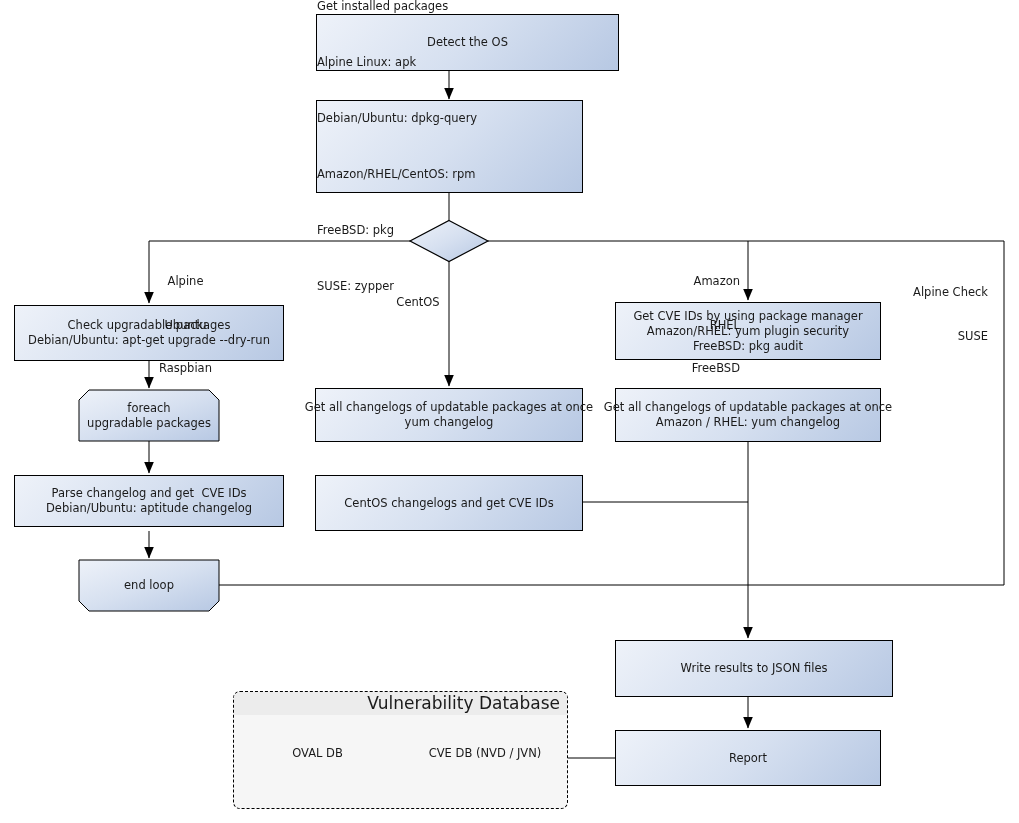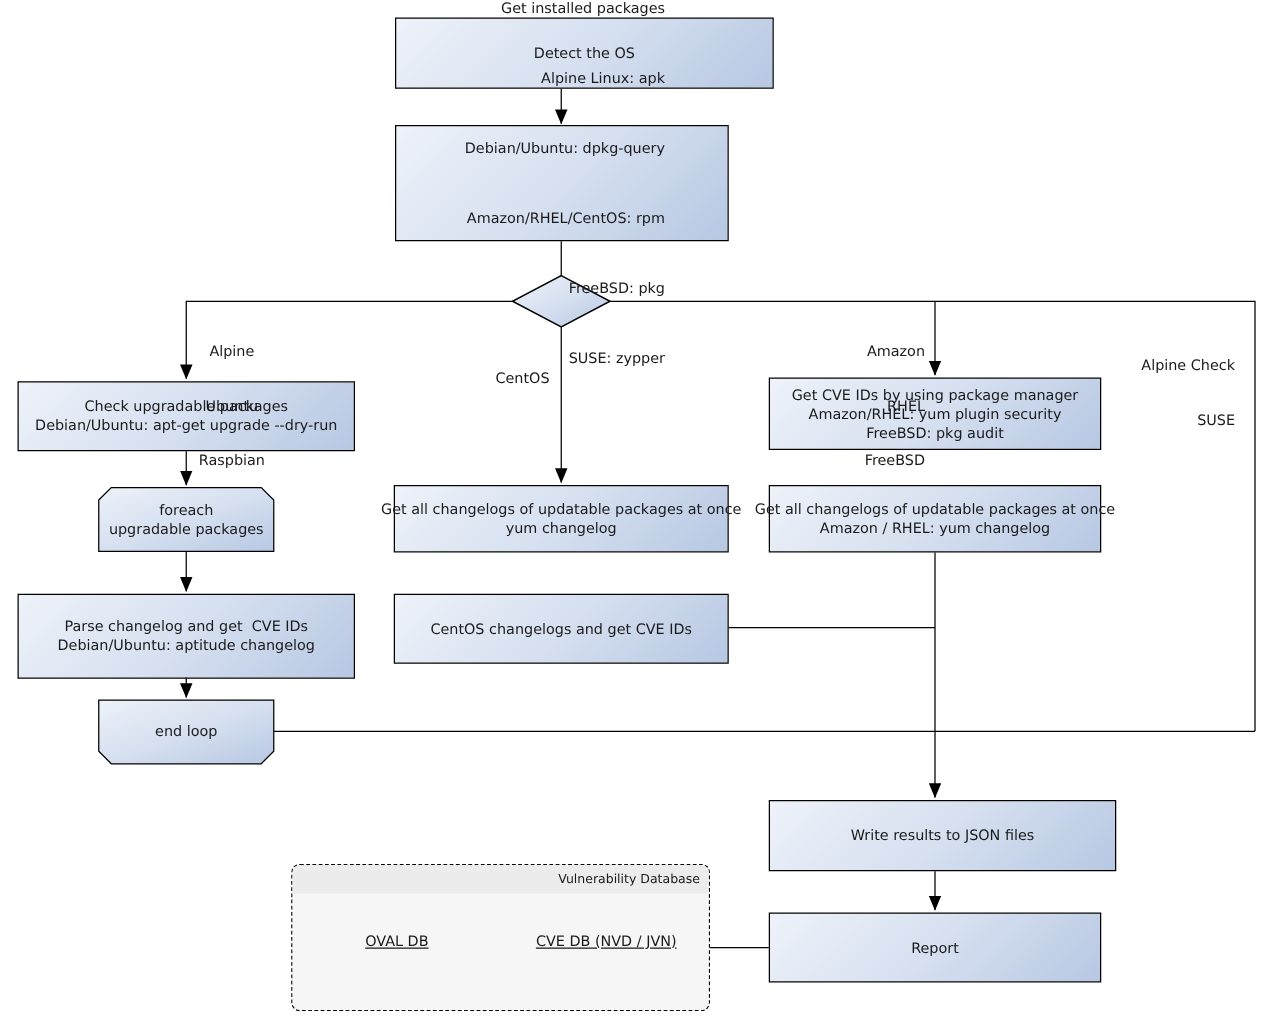--- a/index.html
+++ b/index.html
@@ -23,21 +23,21 @@
   .layer{position:absolute;left:0;top:0;}
   .node{
     position:absolute;
     box-sizing:border-box;
     background:linear-gradient(135deg,var(--node-grad-start) 0%,var(--node-grad-mid) 50%,var(--node-grad-end) 100%);
     border:1px solid var(--line-color);
     display:flex;flex-direction:column;align-items:center;justify-content:center;
     font-size:11.5px;line-height:15px;text-align:center;
   }
   .node .nline{white-space:pre;}
-  .node.align-right{align-items:flex-end;padding-right:50px;text-align:right;gap:41px;}
+  .node.align-right{align-items:flex-start;padding-right:50px;text-align:right;gap:41px;}
   .ghost{
     position:absolute;box-sizing:border-box;background:transparent;border:none;
     display:flex;flex-direction:column;align-items:center;justify-content:center;
     font-size:11.5px;line-height:15px;text-align:center;
   }
   .blabel{
     position:absolute;font-size:11.5px;line-height:14.5px;white-space:pre;
   }
   .blabel.center{text-align:center;}
   .blabel.right{text-align:right;}
@@ -46,25 +46,25 @@
     left:233px;top:691px;width:335px;height:118px;
     background:var(--db-fill);
     border:1.5px dashed var(--line-color);
     border-radius:7px;
     overflow:hidden;
   }
   .dbheader{
     height:23px;line-height:23px;
     background:var(--db-header);
     text-align:right;
-    font-size:10px;
+    font-size:17px;
     padding-right:7px;
   }
   .cyl-label{
-    position:absolute;font-size:11.5px;line-height:16px;text-align:center;white-space:pre;text-decoration:underline;
+    position:absolute;font-size:11.5px;line-height:16px;text-align:center;white-space:pre;
   }
 </style>
 </head>
 <body>
 
 <div class="canvas">
 
   <svg class="layer" width="1019" height="823" viewBox="0 0 1019 823">
     <defs>
       <linearGradient id="gb" x1="0" y1="0" x2="1" y2="1">
@@ -125,21 +125,21 @@
   <div class="node" style="left:14px;top:305px;width:270px;height:56px">
     <div class="nline">Check upgradable packages</div>
     <div class="nline">Debian/Ubuntu: apt-get upgrade --dry-run</div>
   </div>
 
   <div class="ghost" style="left:79px;top:390px;width:140px;height:51px">
     <div class="nline">foreach</div>
     <div class="nline">upgradable  packages</div>
   </div>
 
-  <div class="node" style="left:14px;top:475px;width:270px;height:68px">
+  <div class="node" style="left:14px;top:475px;width:270px;height:52px">
     <div class="nline">Parse changelog and get  CVE IDs</div>
     <div class="nline">Debian/Ubuntu: aptitude changelog</div>
   </div>
 
   <div class="ghost" style="left:79px;top:560px;width:140px;height:51px">
     <div class="nline">end loop</div>
   </div>
 
   <div class="node" style="left:315px;top:388px;width:268px;height:54px">
     <div class="nline">Get all changelogs of updatable packages at once</div>

